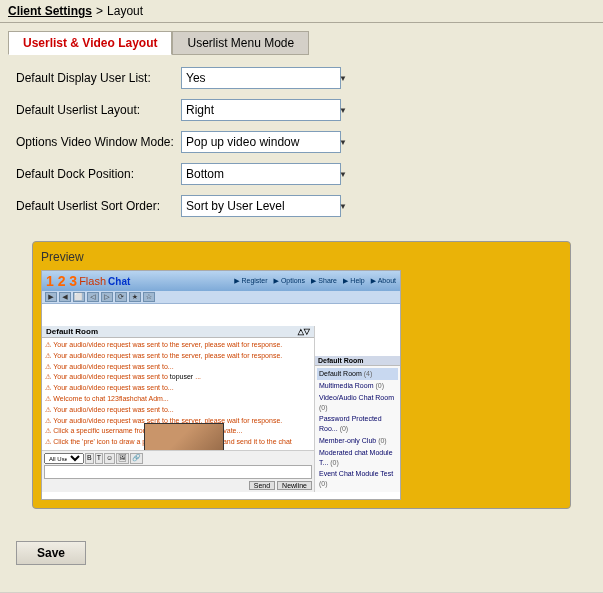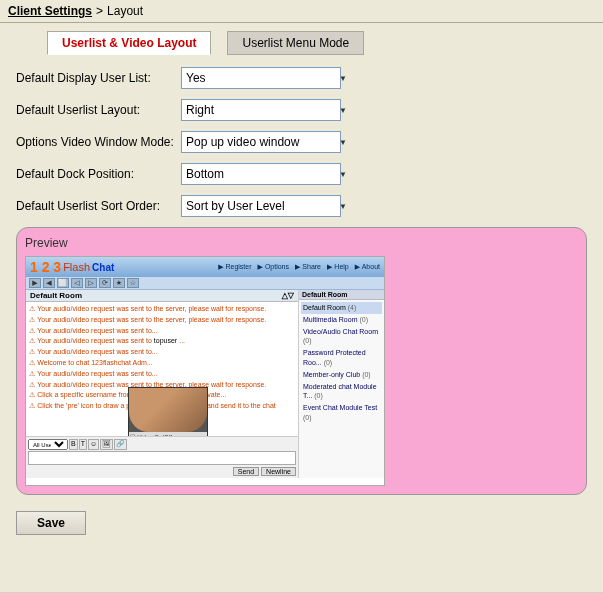--- a/index.html
+++ b/index.html
@@ -25,23 +25,22 @@
       font-weight: bold;
       text-decoration: underline;
     }
     .main-content {
       background: #ece9d8;
       padding: 8px;
       height: calc(593px - 24px);
     }
     .tabs {
       display: flex;
-      gap: 16px;
+      gap: 0;
       margin-bottom: 12px;
-      margin-left: 39px;
     }
     .tab {
       padding: 4px 14px;
       border: 1px solid #aca899;
       background: #ece9d8;
       cursor: pointer;
       font-size: 12px;
       color: #000;
     }
     .tab.active {
@@ -85,24 +84,24 @@
       font-size: 8px;
       position: absolute;
       right: 4px;
       top: 50%;
       transform: translateY(-50%);
       color: #333;
       pointer-events: none;
     }
     .preview-box {
       border: 1px solid #999;
-      border-radius: 12px;
+      border-radius: 4px;
       padding: 8px;
-      margin: 8px;
-      background: #f9a8d4;
+      margin: 24px;
+      background: #eab308;
     }
     .preview-label {
       font-size: 12px;
       color: #333;
       margin-bottom: 6px;
     }
     .preview-inner {
       border: 1px solid #aaa;
       background: #fff;
       width: 360px;
@@ -143,20 +142,21 @@
       border: 1px solid #7090b0;
       font-size: 7px;
       display: flex;
       align-items: center;
       justify-content: center;
       color: #333;
     }
     .fc-body {
       display: flex;
       height: calc(230px - 42px);
+      align-items: flex-end;
     }
     .fc-chat-area {
       flex: 1;
       background: #fff;
       border-right: 1px solid #ccc;
       overflow: hidden;
       display: flex;
       flex-direction: column;
     }
     .fc-room-header {

